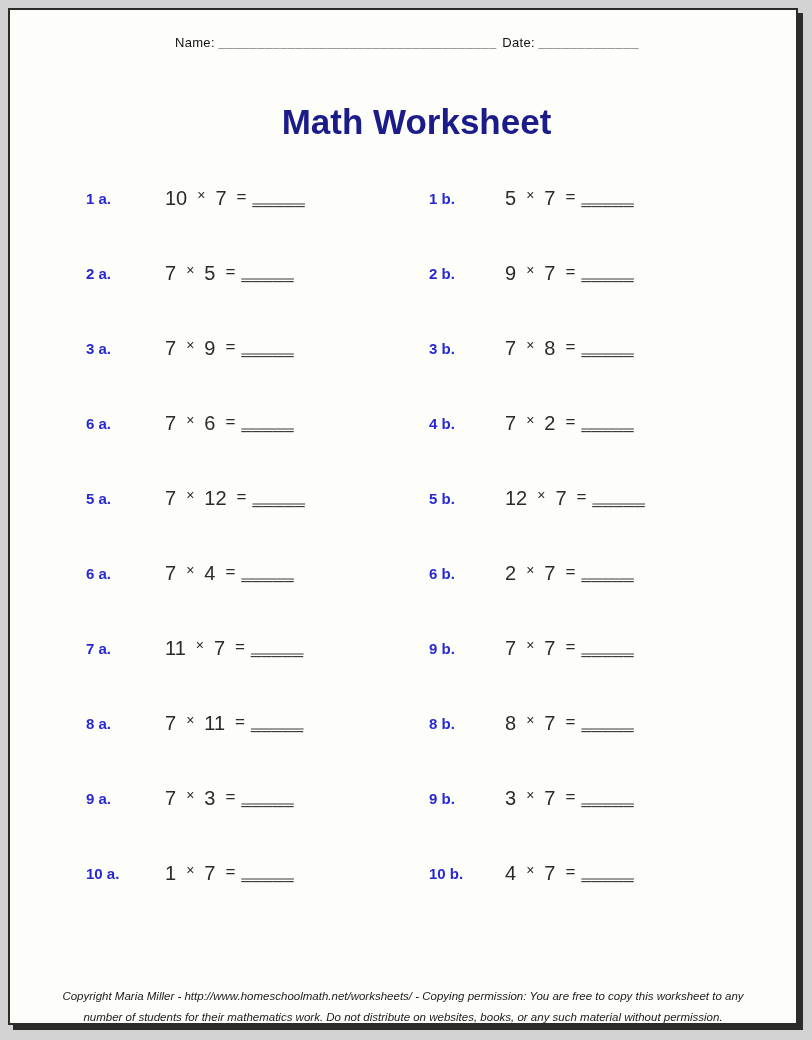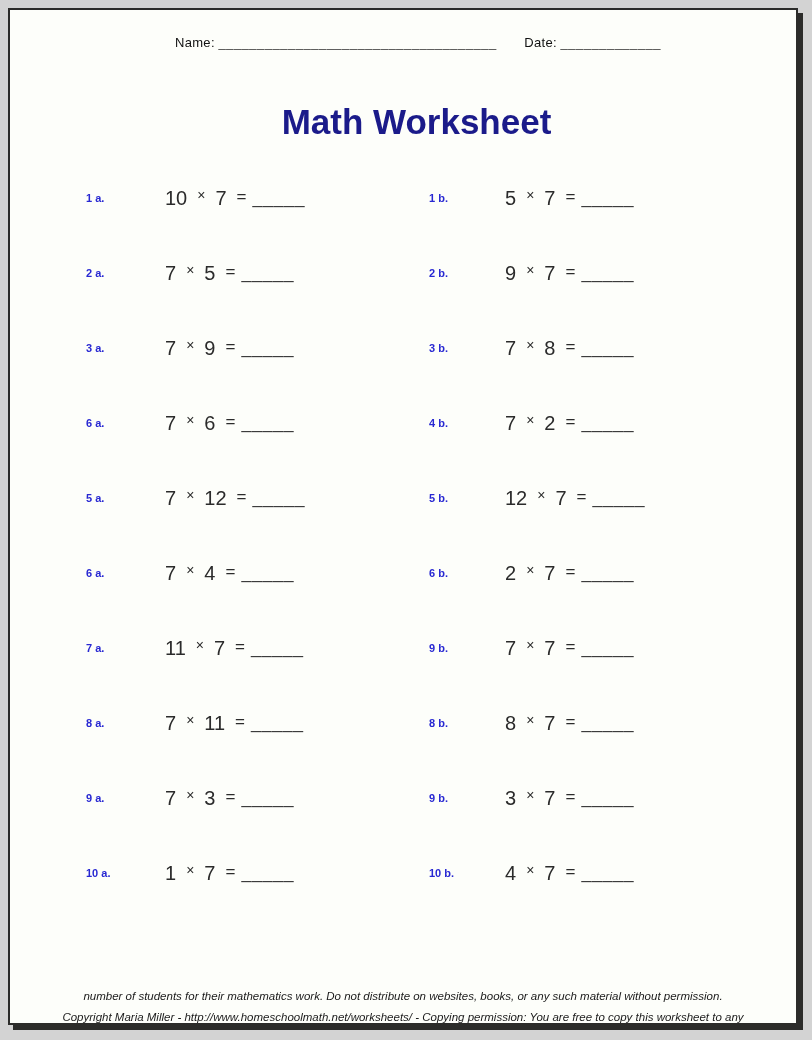--- a/index.html
+++ b/index.html
@@ -16,49 +16,49 @@
     background: #fdfefa;
     border: 2px solid #2c2c2a;
     box-shadow: 5px 5px 0 #2c2c2a;
   }
   .header {
     position: absolute; top: 25px; left: 165px;
     font-size: 13px; color: #111;
     white-space: nowrap;
   }
   .hlabel { font-weight: normal; letter-spacing: 0.3px; }
-  .hblank { font-weight: normal; color: #3a3a3a; letter-spacing: 0.5px; }
-  .hlabel.date { margin-left: 24px; }
+  .hblank { font-weight: bold; color: #3a3a3a; letter-spacing: 0.5px; }
+  .hlabel.date { margin-left: 2px; }
   .title {
     position: absolute; top: 92px; left: 0; right: 0;
     margin: 0; text-align: center;
     font-size: 35px; font-weight: bold;
     color: #1b1b8a;
     padding-left: 27px;
   }
   .problems { position: absolute; top: 150px; left: 0; right: 0; }
   .row { position: relative; height: 75px; }
   .plabel {
     position: absolute; top: 50%; transform: translateY(-50%);
-    font-weight: bold; font-size: 11px; color: #2828d2;
+    font-weight: bold; font-size: 15px; color: #2828d2;
     white-space: nowrap;
     text-align: center;
   }
   .plabel.la { left: 76px; }
   .plabel.lb { left: 419px; }
   .expr {
     position: absolute; top: 50%; transform: translateY(-50%);
     display: flex; align-items: flex-start;
     font-size: 20px; color: #2b2b2b; white-space: nowrap;
   }
   .expr.ea { left: 155px; }
   .expr.eb { left: 495px; }
   .times { font-size: 14px; margin: 0 10px; color: #2b2b2b; }
   .eqs   { font-size: 17px; margin: 0 6px 0 10px; color: #2b2b2b; }
-  .blank { font-size: 18px; letter-spacing: 0.5px; color: #3c3c3c; }
+  .blank { font-size: 18px; letter-spacing: 0.5px; color: #3c3c3c; text-decoration: underline; }
   .footer {
     position: absolute; top: 976px; left: 0; right: 0;
     text-align: center; font-style: italic;
     font-size: 11.5px; line-height: 21px; color: #1a1a1a;
   }
 </style>
 </head>
 <body>
 
 <div class="page">
@@ -258,17 +258,17 @@
       <span class="num">4</span>
       <span class="times">×</span>
       <span class="num">7</span>
       <span class="eqs">=</span>
       <span class="blank">_____</span>
     </span>
   </div>
 </div>
 
   <div class="footer">
+    <div>Copyright Maria Miller - http://www.homeschoolmath.net/worksheets/ - Copying permission: You are free to copy this worksheet to any</div>
     <div>number of students for their mathematics work. Do not distribute on websites, books, or any such material without permission.</div>
-    <div>Copyright Maria Miller - http://www.homeschoolmath.net/worksheets/ - Copying permission: You are free to copy this worksheet to any</div>
   </div>
 
 </div>
 
 </body></html>

